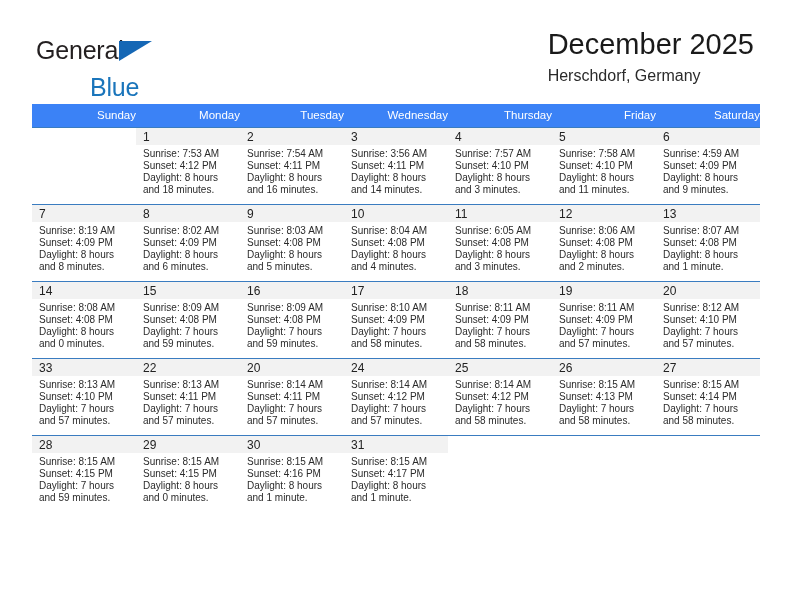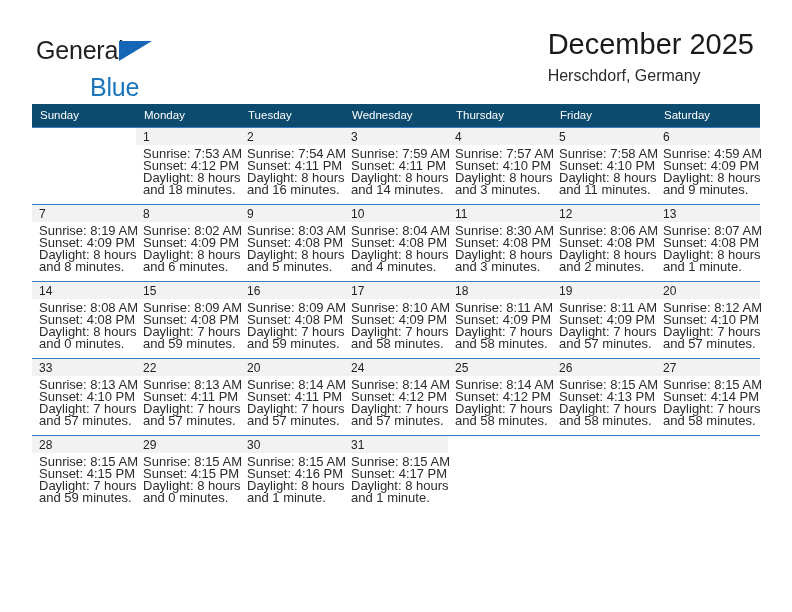--- a/index.html
+++ b/index.html
@@ -89,25 +89,25 @@
   
   .calendar {
     position: absolute;
     left: 32px;
     top: 104px;
     width: 728px;
     border-collapse: collapse;
     table-layout: fixed;
   }
   .calendar th {
-    background: #0c4a6e;
+    background: #3b82f6;
     color: #ffffff;
     font-size: 11.5px;
     font-weight: normal;
-    text-align: left;
+    text-align: right;
     padding: 5px 0 6px 8px;
     height: 12px;
     border: none;
   }
   .calendar td {
     width: 104px;
     height: 76px;
     vertical-align: top;
     padding: 0;
     border: none;
@@ -126,21 +126,21 @@
     font-size: 12px;
     color: #222222;
     padding: 1px 0 0 7px;
     box-sizing: border-box;
   }
   td.empty .daynum {
     background: #ffffff;
   }
   .info {
     padding: 3px 6px 0 7px;
-    font-size: 13px;
+    font-size: 10px;
     line-height: 12.1px;
     color: #2b2b2b;
   }
   .info div {
     white-space: nowrap;
   }
 </style>
 </head>
 <body>
 
@@ -192,21 +192,21 @@
             <div class="info">
               <div>Sunrise: 7:54 AM</div>
               <div>Sunset: 4:11 PM</div>
               <div>Daylight: 8 hours</div>
               <div>and 16 minutes.</div>
             </div>
           </td>
           <td class="">
             <span class="daynum">3</span>
             <div class="info">
-              <div>Sunrise: 7:59 AM</div>
+              <div>Sunrise: 3:56 AM</div>
               <div>Sunset: 4:11 PM</div>
               <div>Daylight: 8 hours</div>
               <div>and 14 minutes.</div>
             </div>
           </td>
           <td class="">
             <span class="daynum">4</span>
             <div class="info">
               <div>Sunrise: 7:57 AM</div>
               <div>Sunset: 4:10 PM</div>
@@ -266,21 +266,21 @@
             <div class="info">
               <div>Sunrise: 8:04 AM</div>
               <div>Sunset: 4:08 PM</div>
               <div>Daylight: 8 hours</div>
               <div>and 4 minutes.</div>
             </div>
           </td>
           <td class="">
             <span class="daynum">11</span>
             <div class="info">
-              <div>Sunrise: 8:30 AM</div>
+              <div>Sunrise: 6:05 AM</div>
               <div>Sunset: 4:08 PM</div>
               <div>Daylight: 8 hours</div>
               <div>and 3 minutes.</div>
             </div>
           </td>
           <td class="">
             <span class="daynum">12</span>
             <div class="info">
               <div>Sunrise: 8:06 AM</div>
               <div>Sunset: 4:08 PM</div>

